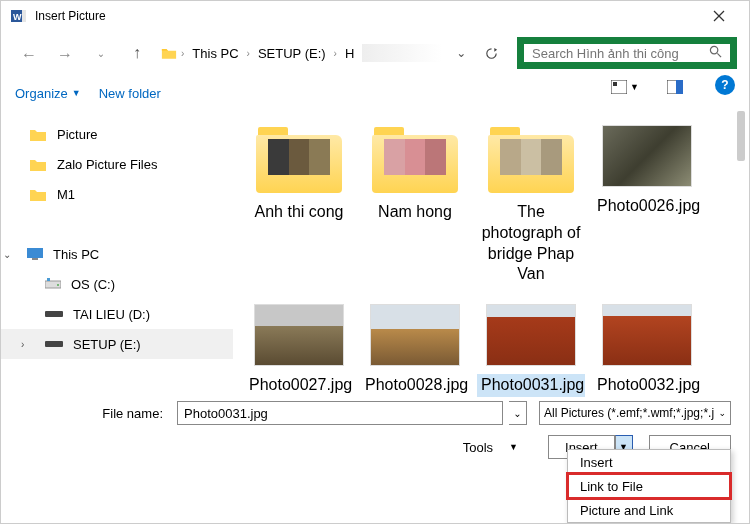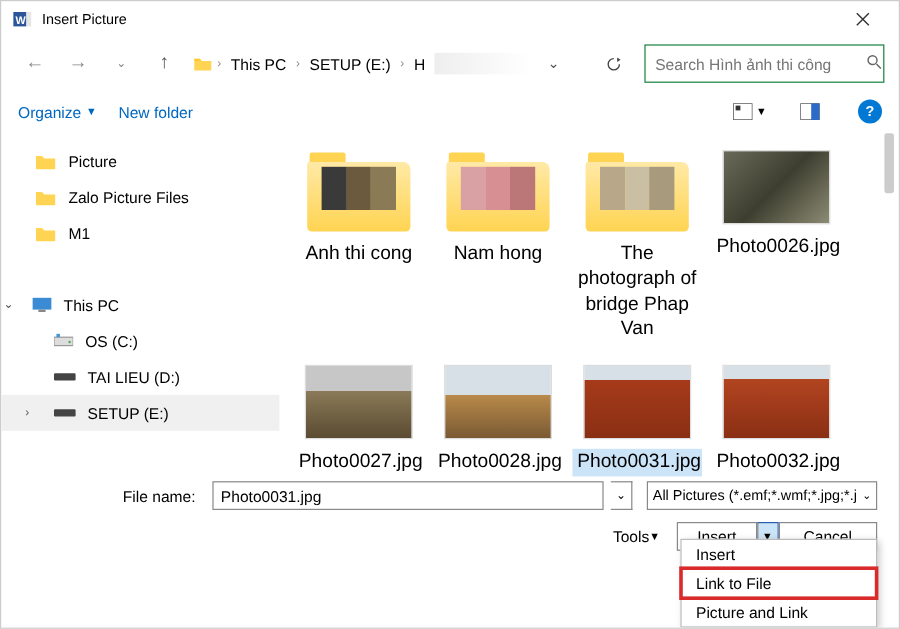--- a/index.html
+++ b/index.html
@@ -11,24 +11,24 @@
   .navbar { display: flex; align-items: center; height: 44px; padding: 0 12px; gap: 4px; }
   .nav-arrow { width: 32px; height: 32px; display: flex; align-items: center; justify-content: center; color: #888; font-size: 16px; cursor: pointer; }
   .up-arrow { color: #555; }
   .breadcrumb { display: flex; align-items: center; flex: 1; height: 32px; padding: 0 4px; gap: 4px; }
   .folder-mini { width: 16px; height: 14px; }
   .bc-sep { color: #888; font-size: 10px; }
   .bc-item { font-size: 13px; padding: 2px 4px; cursor: pointer; }
   .bc-fade { width: 80px; height: 18px; background: linear-gradient(to right, #eee 0%, #fff 100%); }
   .bc-drop { color: #555; font-size: 12px; margin-left: 10px; cursor: pointer; }
   .refresh { width: 32px; height: 32px; display:flex; align-items:center; justify-content:center; cursor:pointer; }
-  .searchbox { width: 200px; height: 32px; border: 1px solid #15803d; display: flex; align-items: center; padding: 0 8px; margin-left: 6px; }
+  .searchbox { width: 220px; height: 32px; border: 7px solid #15803d; display: flex; align-items: center; padding: 0 8px; margin-left: 6px; }
   .searchbox input { border: none; outline: none; flex: 1; font-size: 13px; color: #333; }
   .search-ic { color: #666; font-size: 13px; }
-  .toolbar { display: flex; align-items: center; height: 36px; padding: 0 14px; gap: 18px; }
+  .toolbar { display: flex; height: 36px; padding: 0 14px; gap: 18px; }
   .tool-link { color: #0067c0; font-size: 13px; cursor: pointer; display:flex; align-items:center; gap:4px; }
   .tool-caret { font-size: 9px; }
   .tool-spacer { flex: 1; }
   .view-btn { width: 28px; height: 24px; display:flex; align-items:center; justify-content:center; cursor:pointer; margin-left:4px; }
   .help-btn { width: 20px; height: 20px; border-radius: 50%; background: #0078d4; color: #fff; display:flex; align-items:center; justify-content:center; font-size:12px; font-weight:bold; margin-left:8px; cursor:pointer; }
   .main { display: flex; height: 280px; }
   .sidebar { width: 232px; border-right: none; padding: 8px 0; overflow: hidden; }
   .side-item { display:flex; align-items:center; height: 30px; padding-left: 28px; gap:10px; cursor:pointer; font-size:13px; }
   .side-item.indent1 { padding-left: 38px; }
   .side-item.sel { background: #f0f0f0; }
@@ -49,21 +49,21 @@
   .folder-preview { position:absolute; top:14px; left:12px; width:62px; height:36px; display:flex; }
   .fp-bar { flex:1; height:100%; }
   .photo-thumb { width: 90px; height: 62px; border:1px solid #ddd; }
   .ilabel { font-size: 16px; text-align:center; margin-top:8px; padding:1px 4px; max-width:108px; line-height:1.3; }
   .bottom { padding: 10px 18px 8px 18px; }
   .row1 { display:flex; align-items:center; gap: 6px; margin-bottom:10px; }
   .fn-label { font-size:13px; width: 152px; text-align: right; padding-right: 8px; }
   .fn-input { flex:1; height:24px; border:1px solid #888; padding:0 6px; font-size:13px; }
   .fn-drop { width:18px; height:24px; border:1px solid #888; border-left:none; display:flex; align-items:center; justify-content:center; font-size:10px; cursor:pointer; }
   .filter-sel { width: 192px; height:24px; border:1px solid #888; margin-left:6px; padding:0 4px; font-size:12px; display:flex; align-items:center; justify-content:space-between; cursor:pointer; white-space: nowrap; overflow: hidden; }
-  .row2 { display:flex; align-items:center; justify-content:flex-end; gap: 0; padding-right: 0; }
+  .row2 { display:flex; align-items:center; justify-content:flex-end; gap: 16px; padding-right: 0; }
   .tools-lbl { font-size:13px; }
   .tools-caret { font-size:9px; margin-right:14px; }
   .split-btn { display:flex; height:24px; }
   .split-main { border:1px solid #888; padding:0 16px; font-size:13px; display:flex; align-items:center; cursor:pointer; background:#fff; }
   .split-arrow { border:1px solid #2a5db0; border-left:1px solid #888; background:#cce4f7; width:18px; display:flex; align-items:center; justify-content:center; font-size:9px; cursor:pointer; }
   .cancel-btn { border:1px solid #888; height:24px; padding:0 20px; font-size:13px; background:#fff; cursor:pointer; }
   .dropdown { position:absolute; right:18px; top:448px; width:164px; background:#fff; border:1px solid #bbb; box-shadow: 2px 2px 6px rgba(0,0,0,.2); }
   .dd-item { height:24px; display:flex; align-items:center; padding:0 12px; font-size:13px; cursor:pointer; }
   .dd-item.highlight { outline: 3px solid #d92b2b; outline-offset: -1px; }
 </style>

